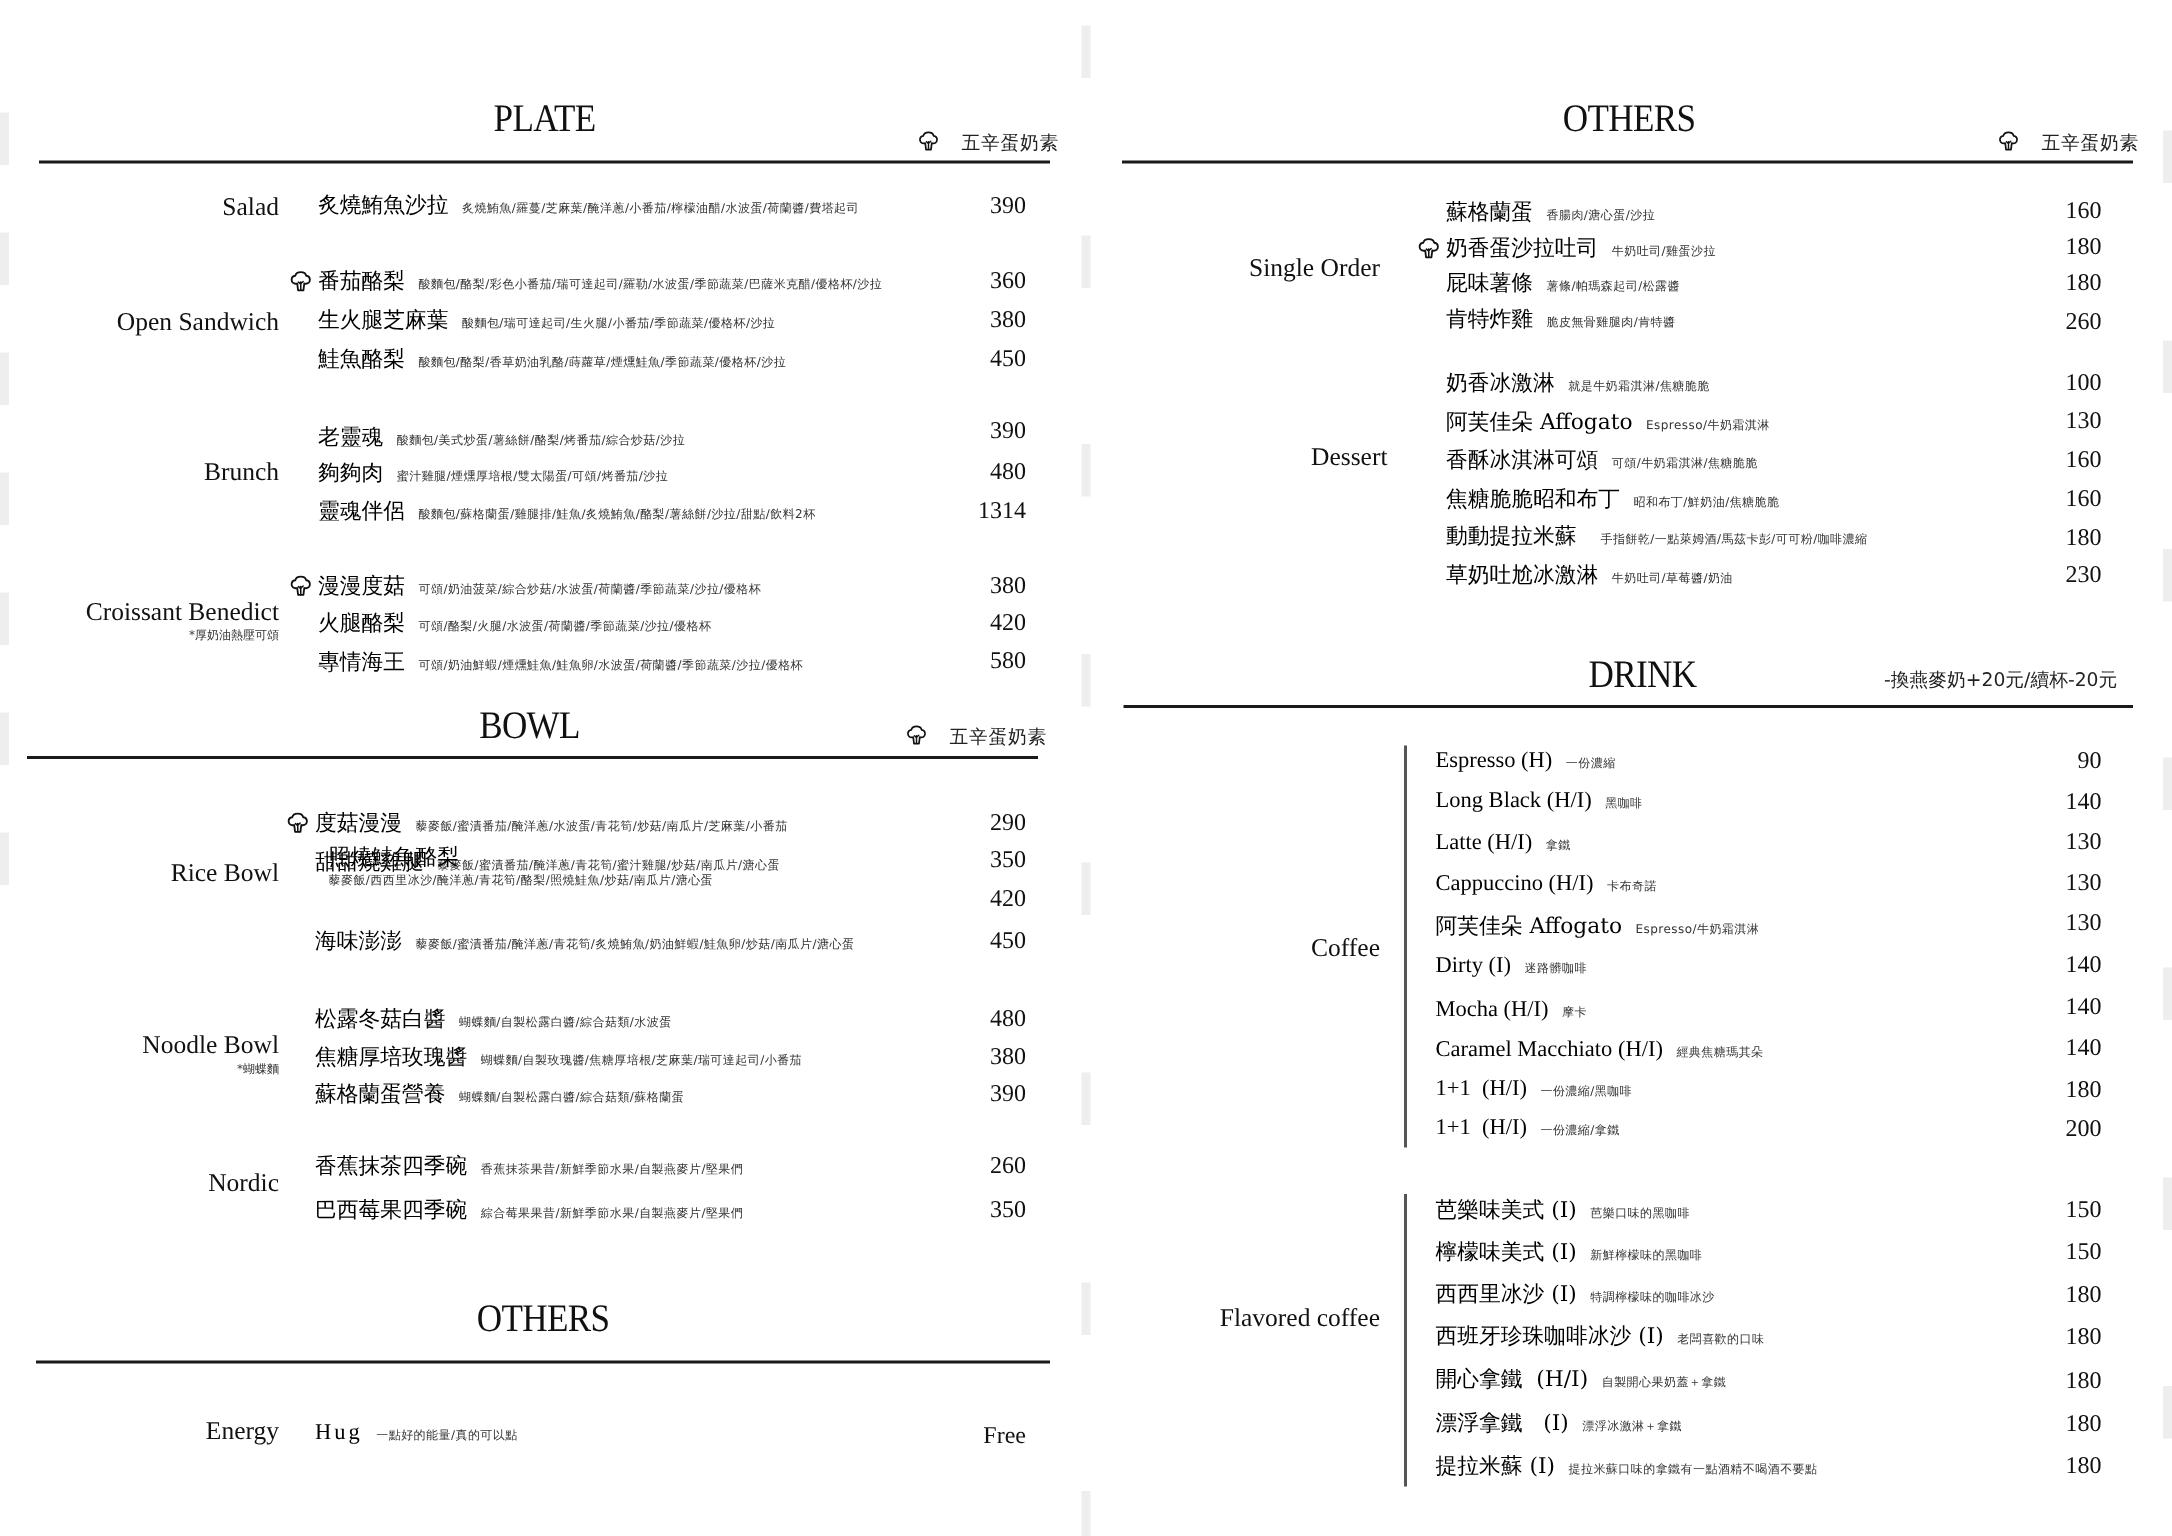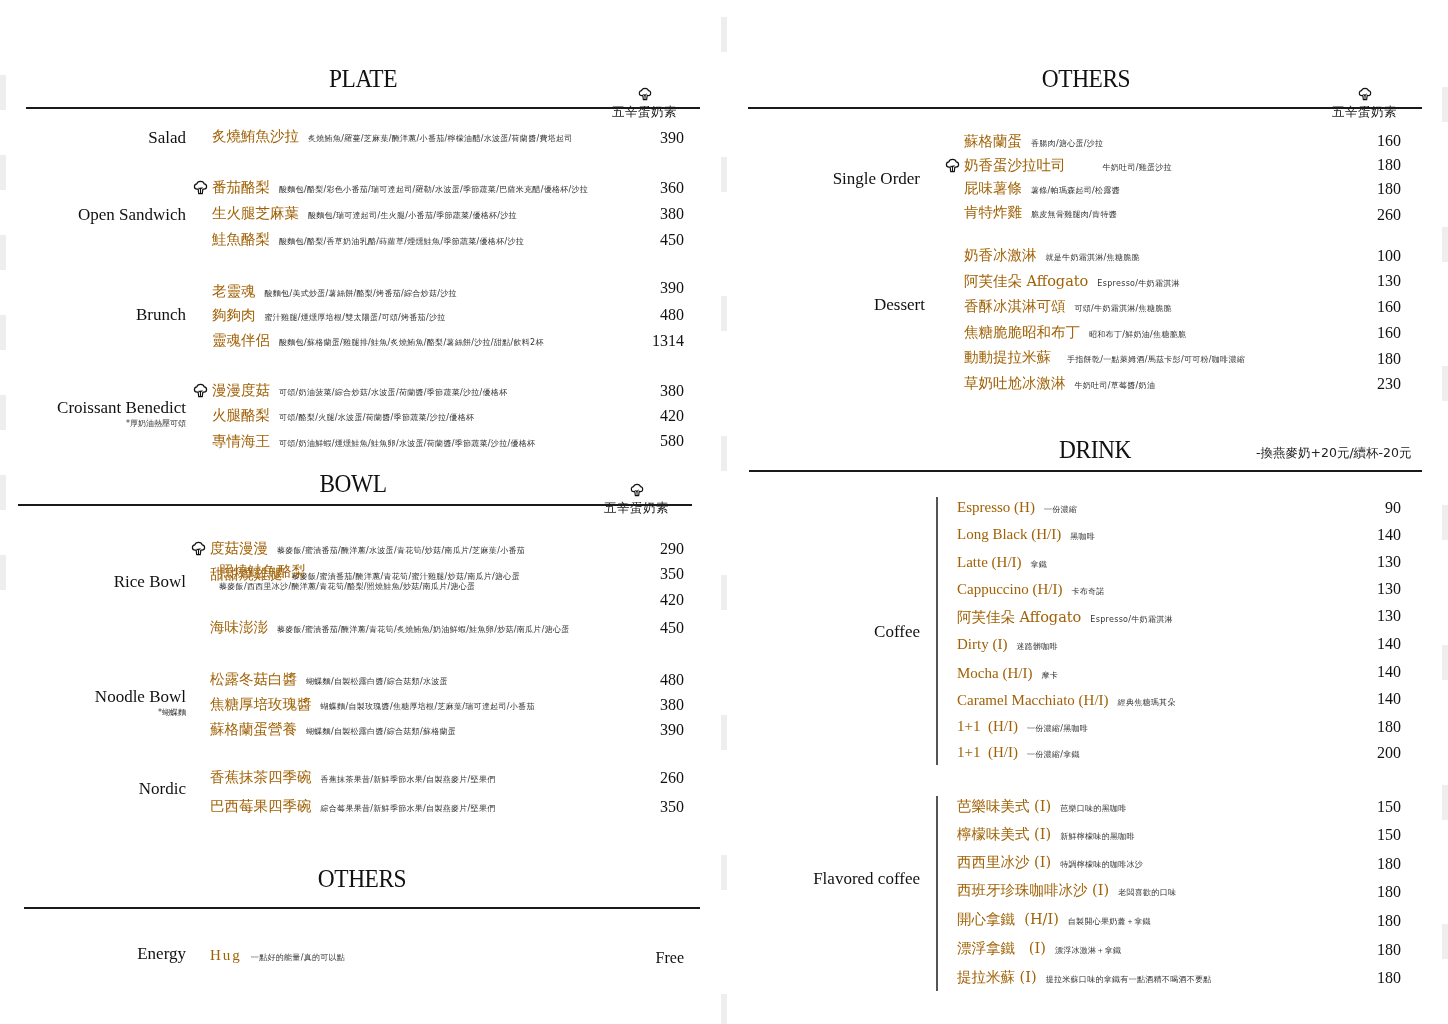--- a/index.html
+++ b/index.html
@@ -15,34 +15,34 @@
 
   .sec-title {
     position: absolute; font-family: "Liberation Serif", serif;
     font-size: 26px; letter-spacing: -0.5px; transform: scaleX(0.9);
     transform-origin: center; text-align: center; line-height: 1;
     color: #111;
   }
   .rule { position: absolute; height: 2px; background: #1a1a1a; }
   .veg-note {
     position: absolute; font-family: "DejaVu Sans", sans-serif; font-size: 12.5px;
-    letter-spacing: 0.5px; display: flex; align-items: center; gap: 3px; color: #222; flex-direction: column;
+    letter-spacing: 0.5px; display: flex; gap: 15px; color: #222;
   }
   .veg-icon { display: inline-block; width: 14px; height: 14px; }
   .note { position: absolute; font-family: "DejaVu Sans", sans-serif; font-size: 12.5px; color: #222; }
 
   .cat {
     position: absolute; text-align: right; font-family: "Liberation Serif", serif;
     font-size: 17px; color: #111; line-height: 1.1;
   }
   .cat .sub { display: block; font-family: "DejaVu Sans", sans-serif; font-size: 8px; color: #333; margin-top: 2px; }
 
   .item { position: absolute; display: flex; align-items: baseline; white-space: nowrap; }
   .item .vicon { position: absolute; left: -19px; top: 2px; width: 15px; height: 15px; }
-  .item .name { font-family: "DejaVu Serif", serif; font-size: 14.5px; color: #a16207; }
+  .item .name { font-family: "DejaVu Serif", serif; font-size: 14.5px; color: #000000; }
   .item .name.en { font-family: "Liberation Serif", serif; font-size: 15px; }
   .item .desc { font-family: "DejaVu Sans", sans-serif; font-size: 8px; color: #333; margin-left: 9px; letter-spacing: 0.3px; }
   .price { position: absolute; font-family: "Liberation Serif", serif; font-size: 16px; text-align: right; width: 60px; color: #111; }
 
   .vline { position: absolute; width: 1.5px; background: #555; }
 </style>
 </head>
 <body>
 
 <div>
@@ -243,21 +243,21 @@
     <span>五辛蛋奶素</span>
   </div>
   <div class="rule" style="left:748px; top:107px; width:674px;"></div>
 
   <div class="cat" style="right:528px; top:170px;"><span>Single Order</span></div>
   <div class="item" style="left:964px; top:132px;">
     <span class="name">蘇格蘭蛋</span>
     <span class="desc">香腸肉/溏心蛋/沙拉</span>
   </div>
   <div class="price" style="left:1341px; top:132px;">160</div>
-  <div class="item" style="left:964px; top:156px;gap:28px;">
+  <div class="item" style="left:964px; top:156px;">
     <svg class="vicon">
         <use href="#vegsym"></use>
       </svg>
     <span class="name">奶香蛋沙拉吐司</span>
     <span class="desc">牛奶吐司/雞蛋沙拉</span>
   </div>
   <div class="price" style="left:1341px; top:156px;">180</div>
   <div class="item" style="left:964px; top:179px;">
     <span class="name">屁味薯條</span>
     <span class="desc">薯條/帕瑪森起司/松露醬</span>

